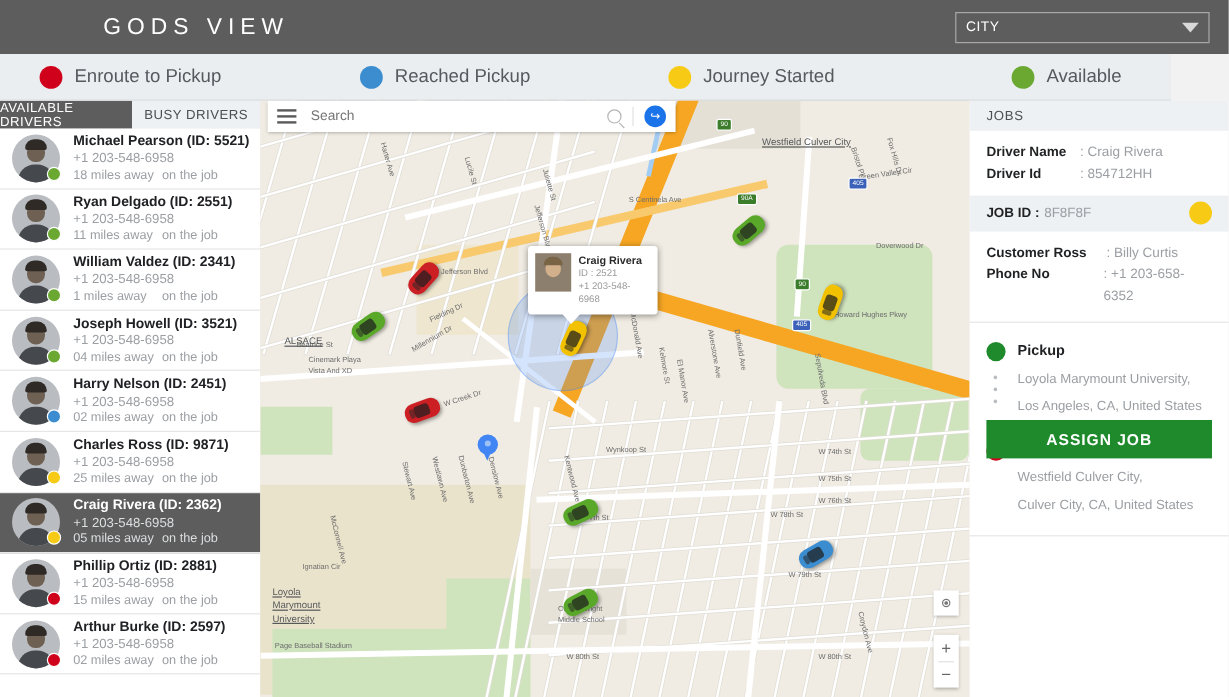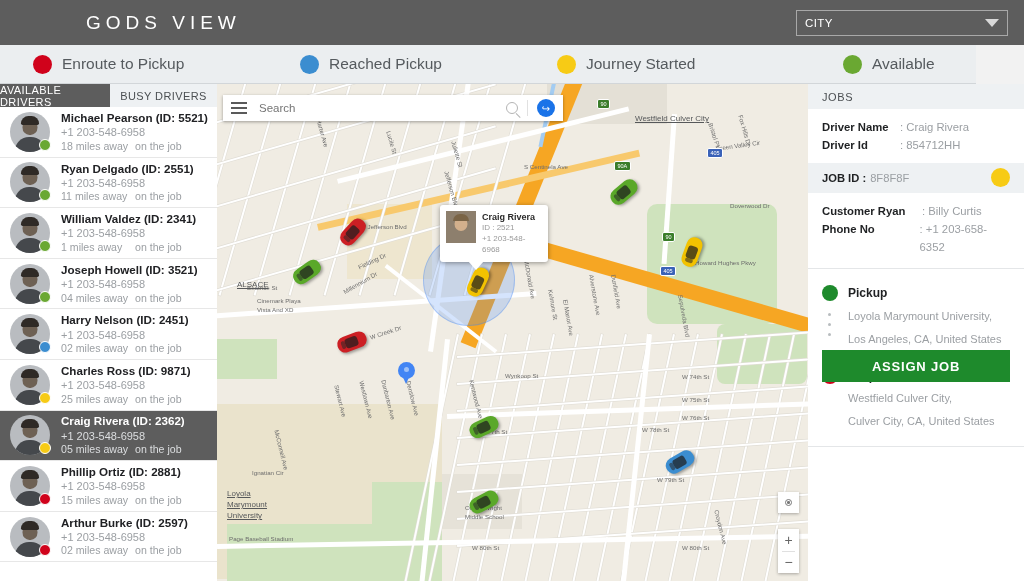--- a/index.html
+++ b/index.html
@@ -125,21 +125,21 @@
   }
   .maplabel.big { font-size: 8px; color: #56585a; text-decoration: underline; }
   .shield {
     position: absolute; background: #3b7d2b; color: #fff; font-size: 5.5px;
     padding: 1px 2.5px; border-radius: 2px; border: 1px solid #ffffff;
   }
   .shield.blue { background: #3b62b8; }
 
   
   .searchbar {
-    position: absolute; top: 11px; left: 6px; width: 340px; height: 26px;
+    position: absolute; top: 0; left: 6px; width: 340px; height: 26px;
     background: #ffffff; box-shadow: 0 1px 3px rgba(0,0,0,0.35);
     display: flex; align-items: center; padding: 0 8px;
   }
   .hamburger { width: 16px; }
   .hamburger span { display: block; height: 2px; background: #5a5a5a; margin: 2.6px 0; }
   .search-input {
     flex: 1; border: none; outline: none; margin-left: 12px;
     font-size: 11.5px; color: #6d6d6d; font-family: "Liberation Sans", sans-serif;
     background: transparent;
   }
@@ -693,21 +693,21 @@
     </div>
 
     <div class="jobid-row">
       <span class="jobid-label">JOB ID :</span>
       <span class="jobid-val">8F8F8F</span>
       <span class="jobid-dot" id="jobid-dot" style="background: rgb(247, 203, 21);"></span>
     </div>
 
     <div class="kv-block">
       <div class="kv w2">
-        <span class="k">Customer Ryan</span>
+        <span class="k">Customer Ross</span>
         <span class="v">: Billy Curtis</span>
       </div>
       <div class="kv w2">
         <span class="k">Phone No</span>
         <span class="v">: +1 203-658-6352</span>
       </div>
     </div>
 
     <div class="divider"></div>
 

